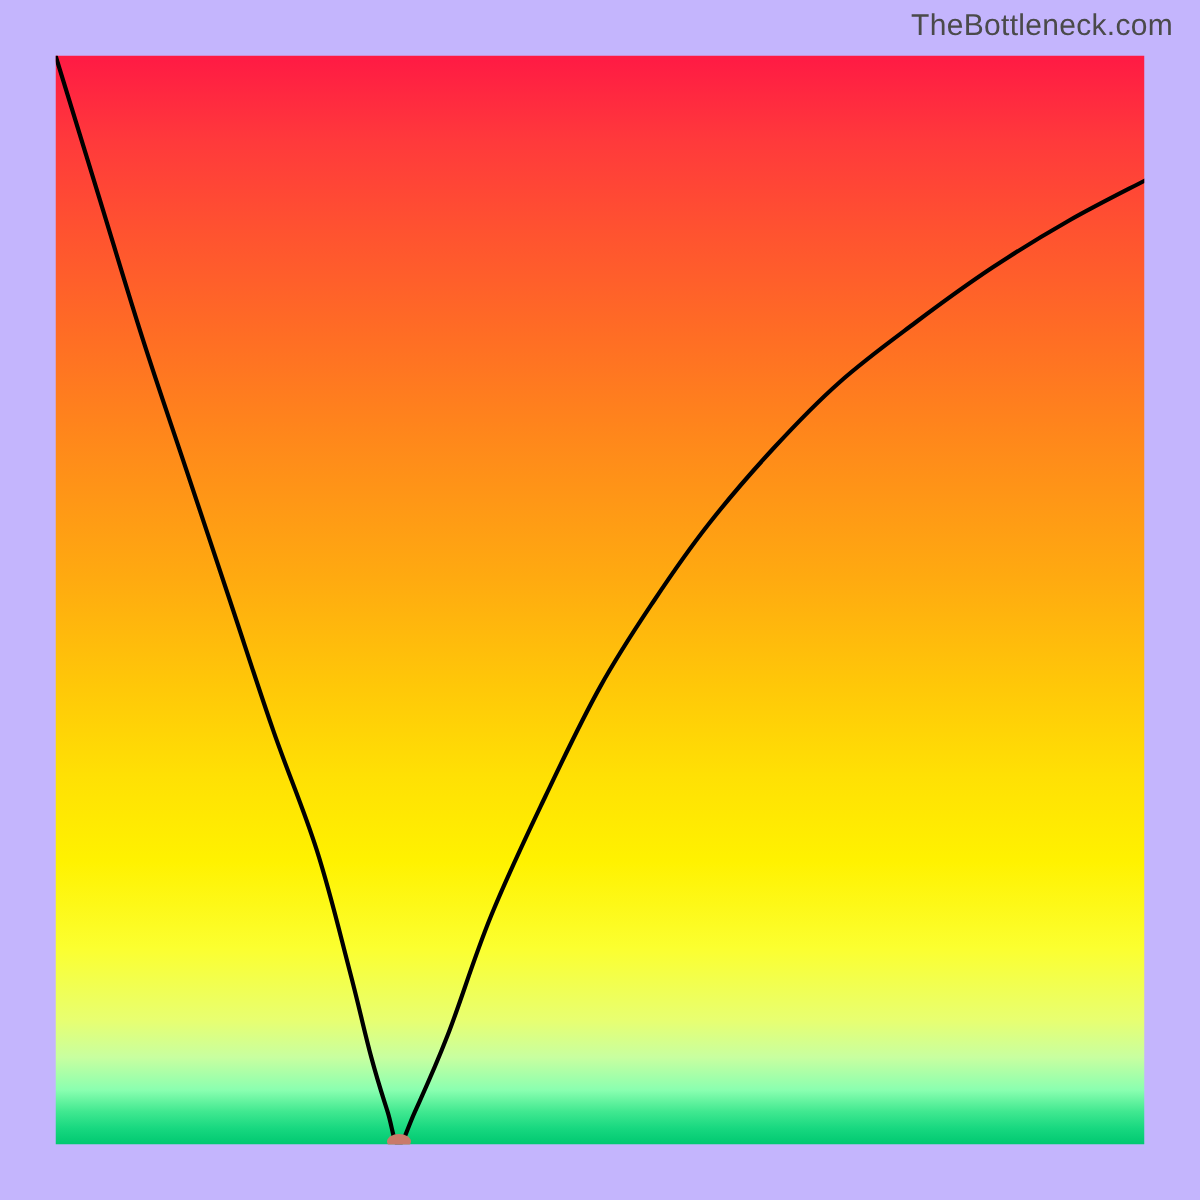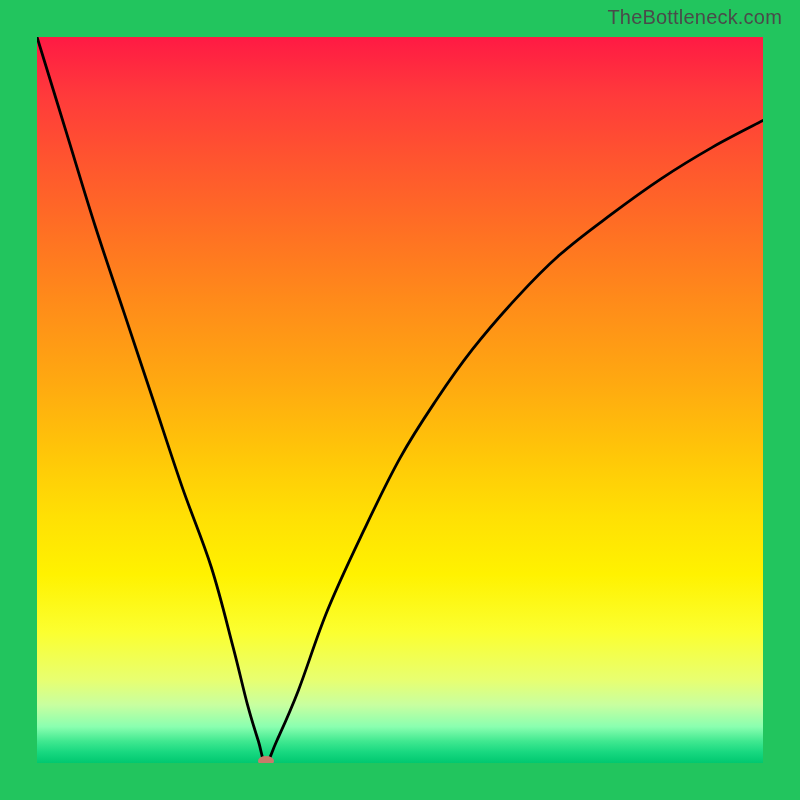--- a/index.html
+++ b/index.html
@@ -7,21 +7,21 @@
     width: 800px;
     height: 800px;
     background: #000;
     overflow: hidden;
     font-family: Arial, Helvetica, sans-serif;
   }
   .frame {
     position: absolute;
     left: 0; top: 0;
     width: 800px; height: 800px;
-    background: #22c55e;
+    background: #c4b5fd;
   }
   .plot-area {
     position: absolute;
     left: 37px;
     top: 37px;
     width: 726px;
     height: 726px;
     overflow: hidden;
   }
   .gradient-bg {

